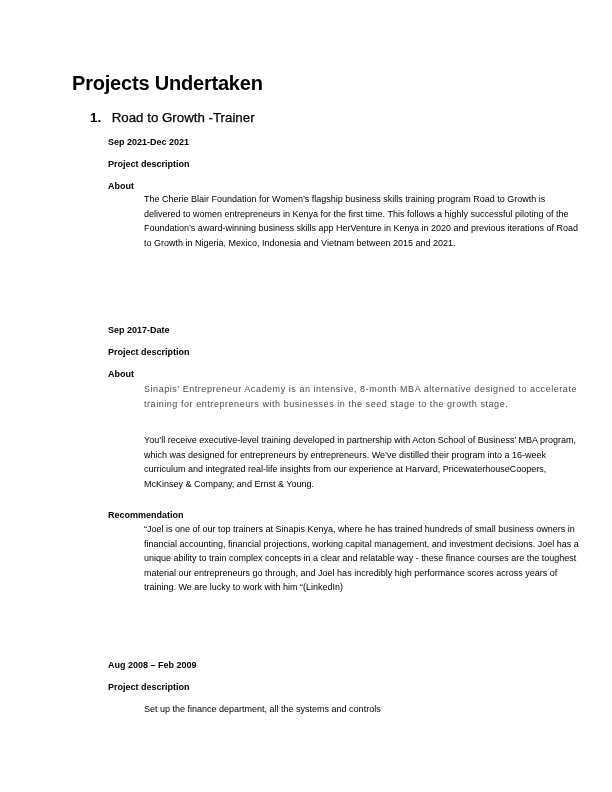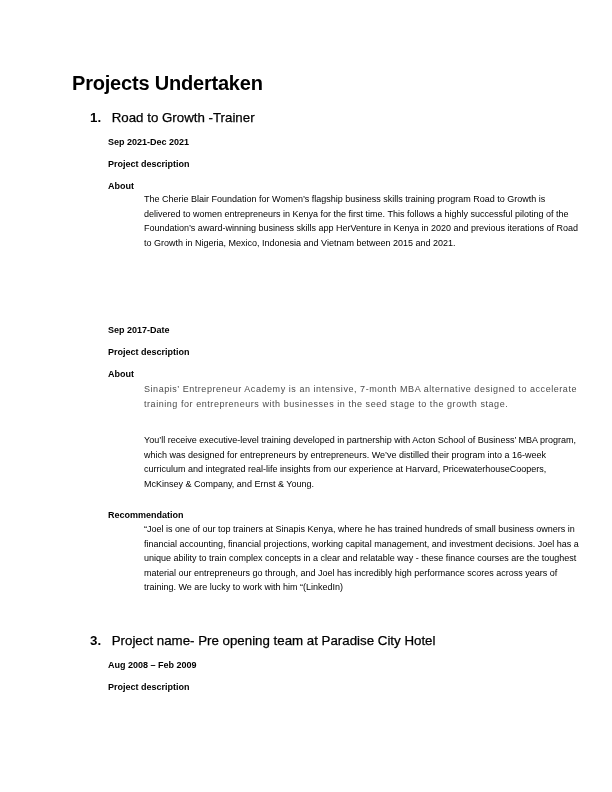--- a/index.html
+++ b/index.html
@@ -26,25 +26,22 @@
     <span class="name">Road to Growth -Trainer</span>
   </div>
   <div class="sub" style="top:137px;">Sep 2021-Dec 2021</div>
   <div class="sub" style="top:159px;">Project description</div>
   <div class="sub" style="top:181px;">About</div>
   <div class="para" style="top:192px;">The Cherie Blair Foundation for Women’s flagship business skills training program Road to Growth is delivered to women entrepreneurs in Kenya for the first time. This follows a highly successful piloting of the Foundation’s award-winning business skills app HerVenture in Kenya in 2020 and previous iterations of Road to Growth in Nigeria, Mexico, Indonesia and Vietnam between 2015 and 2021.</div>
 
   <div class="sub" style="top:325px;">Sep 2017-Date</div>
   <div class="sub" style="top:347px;">Project description</div>
   <div class="sub" style="top:369px;">About</div>
-  <div class="para grey" style="top:382px;">Sinapis’ Entrepreneur Academy is an intensive, 7-month MBA alternative designed to accelerate training for entrepreneurs with businesses in the seed stage to the growth stage.</div>
+  <div class="para grey" style="top:382px;">Sinapis’ Entrepreneur Academy is an intensive, 8-month MBA alternative designed to accelerate training for entrepreneurs with businesses in the seed stage to the growth stage.</div>
   <div class="para" style="top:433px;">You’ll receive executive-level training developed in partnership with Acton School of Business’ MBA program, which was designed for entrepreneurs by entrepreneurs. We’ve distilled their program into a 16-week curriculum and integrated real-life insights from our experience at Harvard, PricewaterhouseCoopers, McKinsey &amp; Company, and Ernst &amp; Young.</div>
   <div class="sub" style="top:510px;">Recommendation</div>
   <div class="para" style="top:522px;">“Joel is one of our top trainers at Sinapis Kenya, where he has trained hundreds of small business owners in financial accounting, financial projections, working capital management, and investment decisions. Joel has a unique ability to train complex concepts in a clear and relatable way - these finance courses are the toughest material our entrepreneurs go through, and Joel has incredibly high performance scores across years of training. We are lucky to work with him “(LinkedIn)</div>
 
-  <div class="proj-title" style="top:633px;">
-    <span class="num">3.</span>
-    <span class="name">Project name- Pre opening team at Paradise City Hotel</span>
-  </div>
   <div class="sub" style="top:660px;text-align:right;">Aug 2008 – Feb 2009</div>
   <div class="sub" style="top:682px;">Project description</div>
+  <div class="para" style="top:702px;">Set up the finance department, all the systems and controls</div>
 
 </div>
 
 </body></html>

